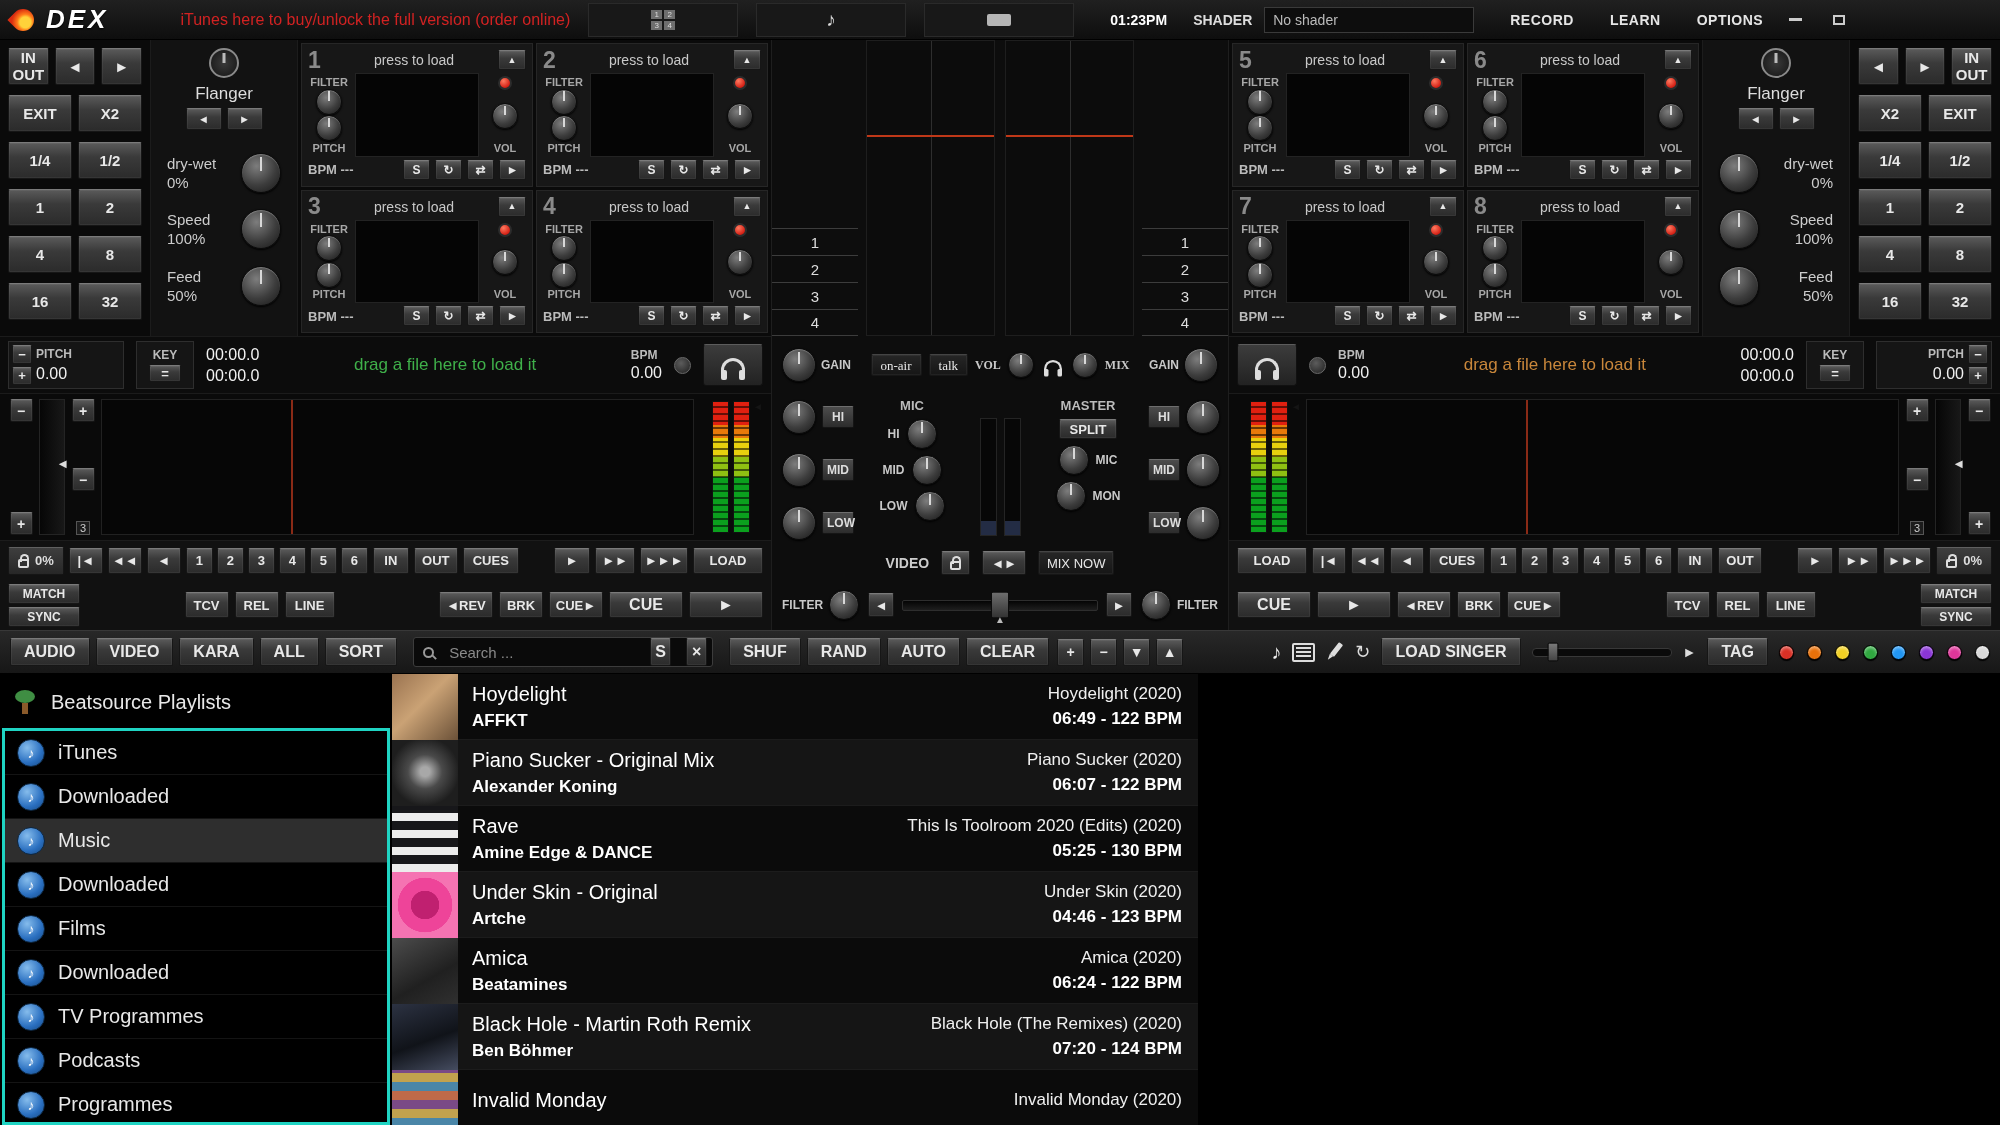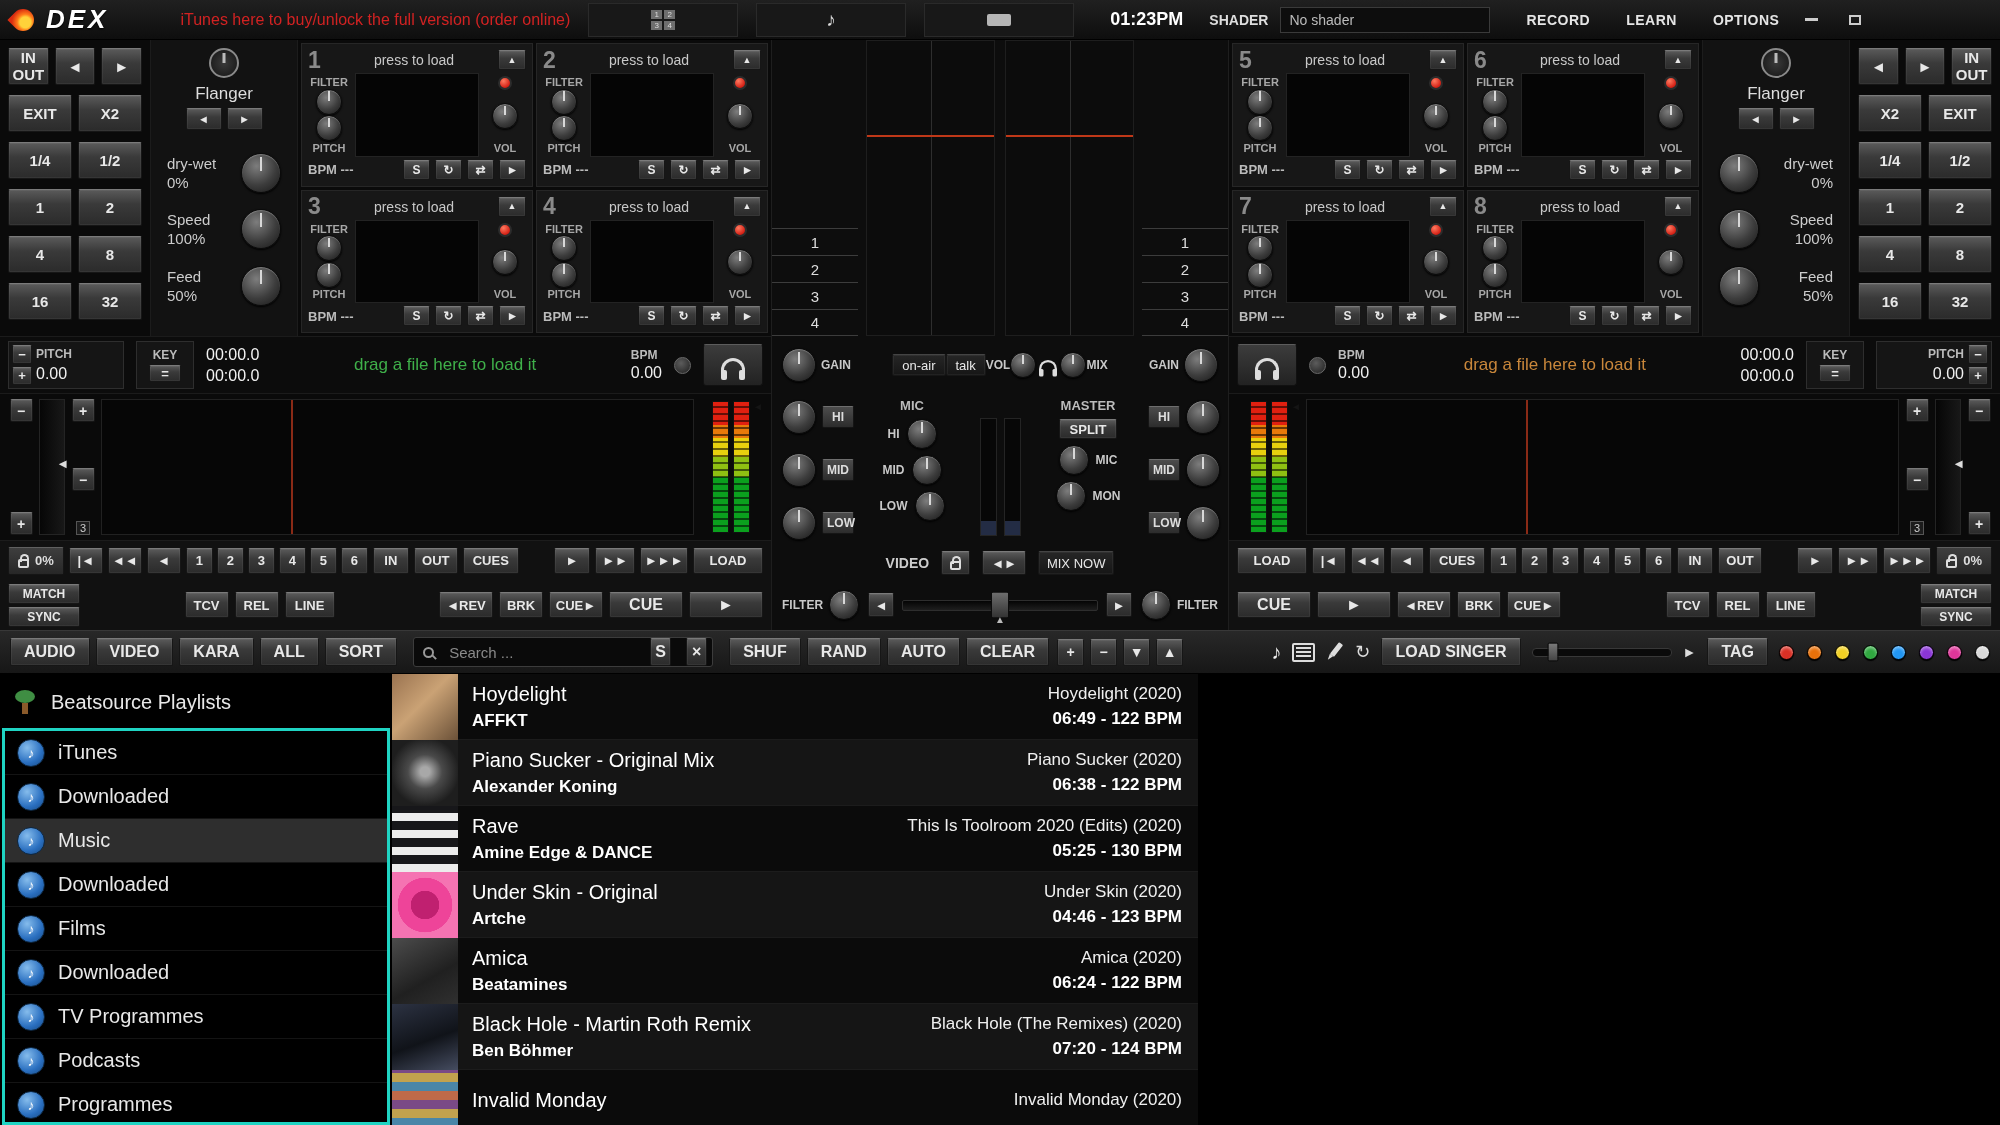--- a/index.html
+++ b/index.html
@@ -21,21 +21,21 @@
 .titlebar{height:40px;flex:0 0 40px;background:linear-gradient(#202020,#0e0e0e);display:flex;align-items:center;gap:12px;padding:0 12px;border-bottom:1px solid #000;}
 .flame{width:22px;height:22px;background:radial-gradient(circle at 50% 65%,#ffd23a 0 30%,#ff7a1a 45%,#d92c10 75%);border-radius:0 50% 50% 50%;transform:rotate(-45deg);flex:none;}
 .dexlogo{font-size:26px;font-weight:bold;font-style:italic;color:#fff;letter-spacing:3px;text-shadow:0 1px 2px #000;}
 .buylink{color:#d22222;font-size:16px;margin-left:60px;white-space:nowrap;}
 .tb-panel{height:34px;width:150px;background:#181818;border:1px solid #2a2a2a;display:flex;align-items:center;justify-content:center;margin-left:6px;}
 .tb-panel:first-of-type{margin-left:40px;}
 .layouticon{display:grid;grid-template-columns:11px 11px;gap:2px;}
 .lcell{width:11px;height:9px;background:#6e6e6e;color:#ddd;font-size:8px;display:flex;align-items:center;justify-content:center;}
 .noteglyph{font-size:19px;color:#ddd;}
 .rectglyph{width:24px;height:12px;background:#b5b5b5;border-radius:2px;}
-.clock{margin-left:24px;font-size:18px;color:#fff;font-weight:bold;white-space:nowrap;}
+.clock{margin-left:24px;font-size:14px;color:#fff;font-weight:bold;white-space:nowrap;}
 .shaderlabel{font-size:14px;font-weight:bold;color:#ddd;margin-left:14px;}
 .shaderselect{width:210px;height:26px;background:#0d0d0d;border:1px solid #3a3a3a;display:flex;align-items:center;padding:0 8px;font-size:14px;color:#bbb;}
 .tbtn{font-size:14px;font-weight:bold;color:#e5e5e5;margin-left:24px;letter-spacing:.5px;}
 .winbtn{width:24px;height:22px;display:flex;align-items:center;justify-content:center;margin-left:8px;}
 .minbar{width:13px;height:3px;background:#ccc;}
 .maxrect{width:12px;height:10px;border:2px solid #ccc;}
 
 
 .topsection{display:flex;flex:0 0 590px;background:#0a0a0a;}
 .deckcol{width:771px;display:flex;flex-direction:column;}
@@ -86,21 +86,21 @@
 .beatcell{height:27px;border-top:1px solid #3c3c3c;display:flex;align-items:center;justify-content:center;font-size:15px;color:#ddd;}
 .beatcell:last-child{border-bottom:1px solid #3c3c3c;}
 .wavestrips{flex:1;display:flex;gap:10px;padding:0 8px;}
 .vstrip{flex:1;background:#0c0c0c;border:1px solid #1e1e1e;position:relative;}
 .vstrip::before{content:"";position:absolute;left:50%;top:0;bottom:0;width:1px;background:#2e2e2e;}
 .vstrip::after{content:"";position:absolute;left:0;right:0;top:32%;height:2px;background:#c03818;}
 
 
 .mixertop{height:58px;display:flex;padding:0 10px;gap:6px;}
 .gaingrp{display:flex;align-items:center;gap:5px;}
-.mt-center{flex:1;display:flex;align-items:center;justify-content:center;}
+.mt-center{flex:1;display:flex;align-items:center;justify-content:center;gap:7px;font-family:Liberation Serif, serif;}
 .mt-center .btn{height:22px;padding:0 9px;font-size:13px;}
 .mixermain{height:152px;display:flex;padding:0 10px;gap:8px;}
 .eqstrip{width:70px;display:flex;flex-direction:column;justify-content:space-between;padding:6px 0;}
 .eqrow{display:flex;align-items:center;gap:6px;}
 .eqlbl{font-size:12px;font-weight:bold;color:#ddd;background:linear-gradient(#4c4c4c,#2c2c2c);border:1px solid #151515;border-top-color:#6e6e6e;padding:3px 4px;border-radius:2px;min-width:32px;text-align:center;}
 .micblock,.masterblock{width:104px;display:flex;flex-direction:column;align-items:center;gap:6px;padding-top:4px;}
 .blkhdr{font-size:13px;font-weight:bold;color:#bbb;}
 .microw{display:flex;align-items:center;gap:7px;}
 .meters{flex:1;display:flex;align-items:flex-end;justify-content:center;gap:7px;padding-bottom:10px;}
 .mbar{width:17px;height:118px;background:linear-gradient(to top,#232c44 0 12%,#070707 12%);border:1px solid #242424;}
@@ -1085,21 +1085,21 @@
         </div>
       </div>
         <div class="trackrow alt">
         <div class="art" style="background: radial-gradient(circle at 50% 48%, rgb(168, 168, 168) 10%, rgb(74, 74, 74) 36%, rgb(30, 30, 30) 72%);"></div>
         <div class="tmain">
           <span class="ttitle">Piano Sucker - Original Mix</span>
           <span class="tartist">Alexander Koning</span>
         </div>
         <div class="tright">
           <span class="talbum">Piano Sucker (2020)</span>
-          <span class="tinfo">06:38 - 122 BPM</span>
+          <span class="tinfo">06:07 - 122 BPM</span>
         </div>
       </div>
         <div class="trackrow">
         <div class="art" style="background: repeating-linear-gradient(0deg, rgb(236, 236, 236) 0px, rgb(236, 236, 236) 8px, rgb(23, 23, 26) 8px, rgb(23, 23, 26) 17px);"></div>
         <div class="tmain">
           <span class="ttitle">Rave</span>
           <span class="tartist">Amine Edge &amp; DANCE</span>
         </div>
         <div class="tright">
           <span class="talbum">This Is Toolroom 2020 (Edits) (2020)</span>

